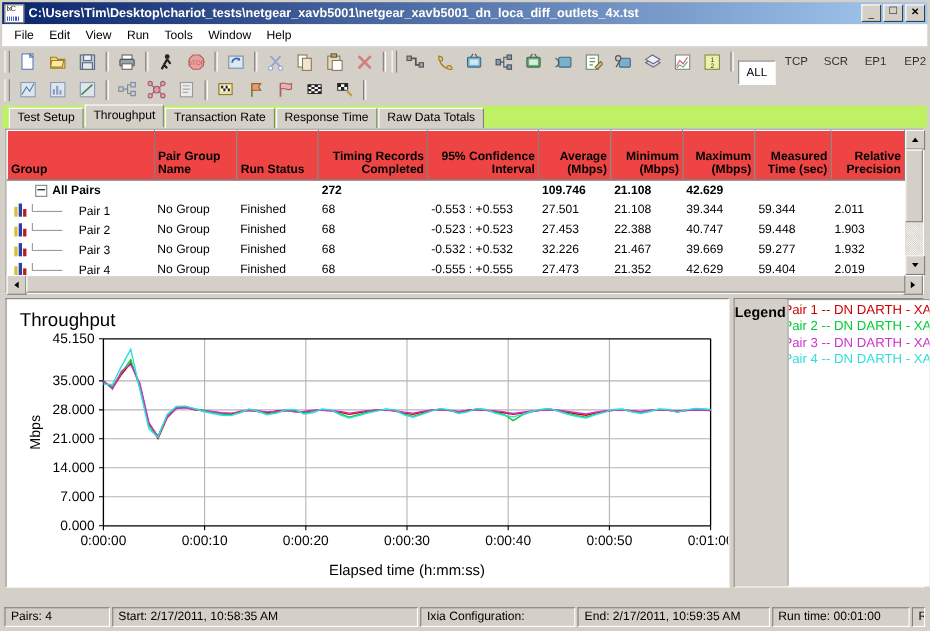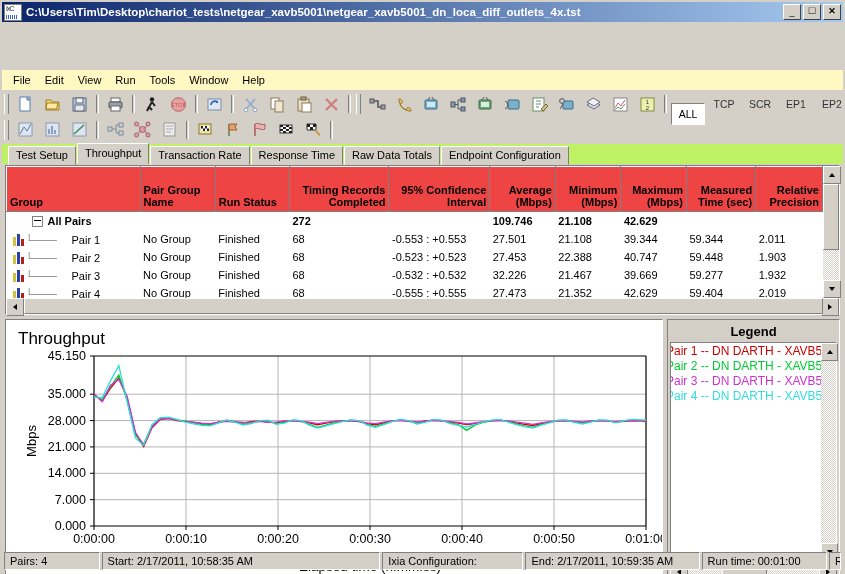--- a/index.html
+++ b/index.html
@@ -30,21 +30,21 @@
     border:1px solid;border-color:#fff #404040 #404040 #fff;
     position:relative;cursor:default;}
   .tb-btn span{position:absolute;left:0;right:0;text-align:center;
     font-size:9px;line-height:12px;color:#000;font-family:"Liberation Sans",sans-serif;}
   .tb-btn.min span{top:1px;}
   .tb-btn.max span{top:-1px;font-size:11px;}
   .tb-btn.close span{top:0px;font-weight:bold;}
 
   
   .menubar{display:flex;height:20px;align-items:center;
-    border-bottom:1px solid #d4d0c8;padding-left:4px;background:#fef9c3;margin-top:48px;}
+    border-bottom:1px solid #d4d0c8;padding-left:4px;background:#ffffff;}
   .menu-item{padding:3px 7px;font-size:11px;cursor:default;}
 
   
   .tbrow{display:flex;align-items:center;height:26px;background:#d4d0c8;}
   .tbrow.second{height:25px;}
   .grip{width:3px;height:20px;margin:0 3px 0 2px;flex:none;
     border-left:1px solid #fff;border-right:1px solid #808080;}
   .tbsep{width:1px;height:18px;margin:0 3px;flex:none;
     border-left:1px solid #808080;border-right:1px solid #fff;}
   .tbtn{width:23px;height:22px;margin:0 1px;flex:none;display:flex;
@@ -108,21 +108,21 @@
   .a-lf{border-top:3px solid transparent;border-bottom:3px solid transparent;border-right:4px solid #000;}
   .a-rt{border-top:3px solid transparent;border-bottom:3px solid transparent;border-left:4px solid #000;}
 
   
   .lower{display:flex;margin:4px 3px 0 3px;height:263px;}
   .chartpanel{flex:1;background:#fff;margin-right:4px;
     border:1px solid;border-color:#808080 #fff #fff #808080;position:relative;}
   .charttitle{position:absolute;left:12px;top:9px;font-size:17px;color:#000;}
   .legendpanel{width:171px;flex:none;background:#d4d0c8;
     border:1px solid;border-color:#808080 #fff #fff #808080;
-    display:flex;flex-direction:column;}
+    display:flex;flex-direction:row;}
   .legendtitle{text-align:center;font-weight:bold;font-size:13px;
     padding:4px 0 3px;background:#d4d0c8;}
   .legendbody{flex:1;display:flex;min-height:0;margin:0 2px;
     background:#fff;border:1px solid;border-color:#808080 #fff #fff #808080;}
   .legendlist{flex:1;min-width:0;overflow:hidden;background:#fff;padding-top:1px;}
   .legendrow{font-size:12px;white-space:nowrap;line-height:15px;
     margin-left:-5px;font-family:"Liberation Sans",sans-serif;}
   .leg-vscroll{width:15px;flex:none;display:flex;flex-direction:column;background:#d4d0c8;}
   .legendfoot{height:16px;flex:none;display:flex;margin:1px 2px 2px;}
 
@@ -415,21 +415,20 @@
       </div>
     <div class="tbsep"></div>
   </div>
 
   <div class="tabstrip">
     <div class="tab">Test Setup</div>
     <div class="tab active">Throughput</div>
     <div class="tab">Transaction Rate</div>
     <div class="tab">Response Time</div>
     <div class="tab">Raw Data Totals</div>
-    <div class="tab">Endpoint Configuration</div>
   </div>
 
   <div class="tablewrap">
     <div class="tbl-scrollarea">
       <div class="tbl-main">
         <table class="grid">
           <colgroup>
             <col style="width:110px">
               <col style="width:62px">
               <col style="width:61px">

